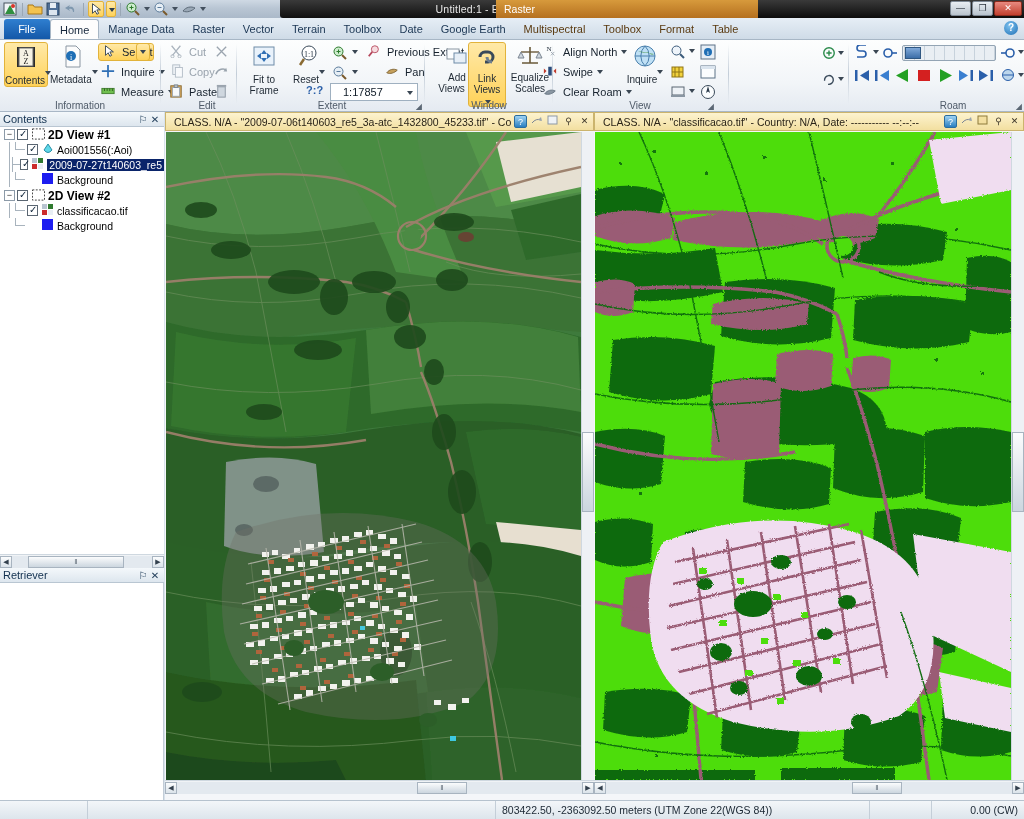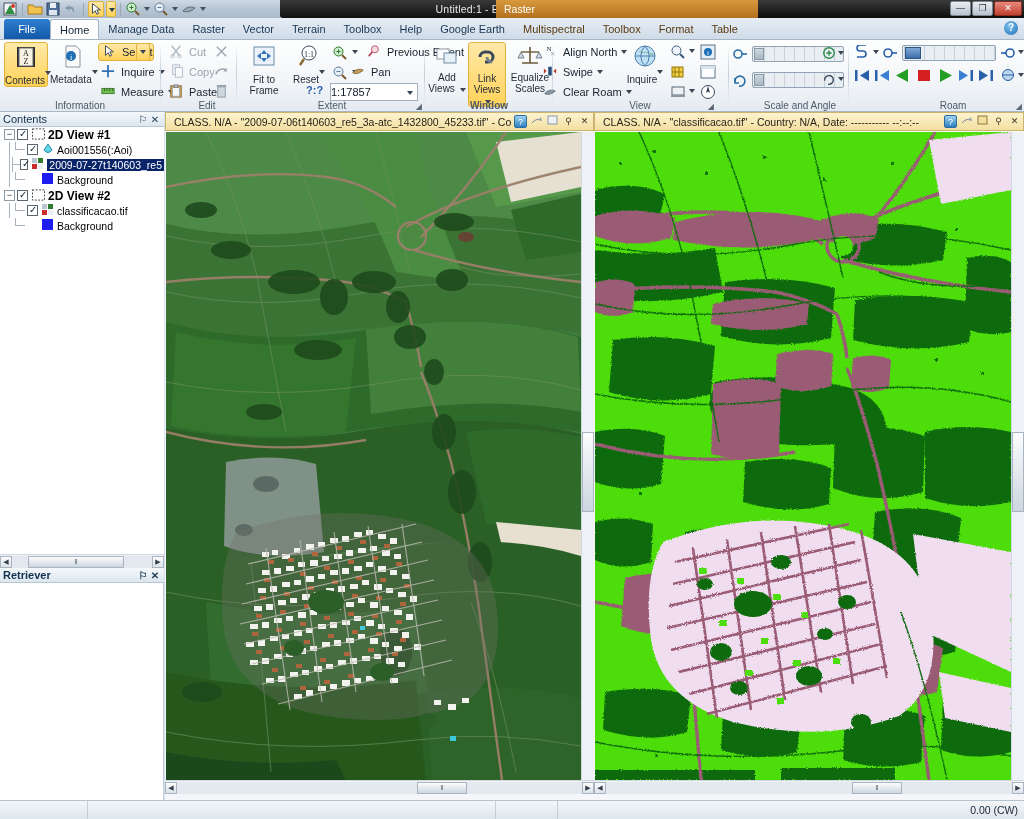--- a/index.html
+++ b/index.html
@@ -90,21 +90,21 @@
   .smbtn{
     position:absolute; height:18px; display:flex; align-items:center; gap:4px;
     font-size:11px; color:#17222e; padding:0 3px; white-space:nowrap;
   }
   .smbtn.sel{ background:linear-gradient(to bottom,#ffe9a8,#ffd259); border:1px solid #e2b33b; border-radius:3px;}
   .smbtn.dis{ color:#9aa4ae; }
   .caret{ width:0;height:0;border-left:3px solid transparent;border-right:3px solid transparent;border-top:4px solid #3a4653;}
   .icon16{ width:16px;height:16px;display:inline-block;position:relative;flex:0 0 16px;}
   .scalebox{
     position:absolute; width:88px;height:18px;border:1px solid #9fb0c0;background:#fff;
-    font-size:11px; line-height:16px; padding-left:0; color:#0e1a26;
+    font-size:11px; line-height:16px; padding-left:12px; color:#0e1a26;
   }
   .slider{
     position:absolute; height:16px; border:1px solid #93a4b4; border-radius:2px;
     background:repeating-linear-gradient(to right,#e9eef3 0 1px,#c7d2dc 1px 2px,#e9eef3 2px 10px);
   }
   .slider .thumb{ position:absolute; left:2px; top:1px; width:16px;height:12px;
     background:linear-gradient(to bottom,#7fa8d8,#3c6ea8); border:1px solid #2f5782;}
   .roamgrp .pbtn{ position:absolute; width:18px; height:17px; }
 
   
@@ -254,21 +254,21 @@
   </div>
 
   <div class="tabstrip">
     <div class="filetab">File</div>
     <div class="tab active">Home</div>
     <div class="tab">Manage Data</div>
     <div class="tab">Raster</div>
     <div class="tab">Vector</div>
     <div class="tab">Terrain</div>
     <div class="tab">Toolbox</div>
-    <div class="tab">Help</div>
+    <div class="tab">Date</div>
     <div class="tab">Google Earth</div>
     <div class="tab ctx">Multispectral</div>
     <div class="tab ctx">Toolbox</div>
     <div class="tab ctx">Format</div>
     <div class="tab ctx">Table</div>
     <div class="helpq">?</div>
   </div>
 
   <div class="ribbon">
 
@@ -423,40 +423,40 @@
       <span class="caret" style="position:absolute;left:112px;top:30px;"></span>
       <div class="smbtn" style="left:124px;top:3px;">
         <span class="icon16">
           <svg width="14" height="14" viewBox="0 0 16 16">
               <circle cx="9" cy="6" r="4" fill="#f6dce0" stroke="#b5465a"></circle>
               <path d="M6 9 L2 14" stroke="#b5465a" stroke-width="2"></path>
             </svg>
         </span>
         <span>Previous Extent</span>
       </div>
-      <div class="smbtn" style="left:108px;top:23px;">
+      <div class="smbtn" style="left:142px;top:23px;">
         <span class="icon16">
           <svg width="14" height="14" viewBox="0 0 16 16">
               <path d="M2 10 C5 6 10 5 14 7 C11 10 6 12 2 10 Z" fill="#c5a05c" stroke="#7c6030"></path>
             </svg>
         </span>
         <span>Pan</span>
       </div>
       <span style="position:absolute;left:66px;top:44px;font-size:11px;color:#2a5fa8;font-weight:bold;">?:?</span>
       <div class="scalebox" style="left:90px;top:43px;">
         <span>1:17857</span>
         <span class="caret" style="position:absolute;right:4px;top:7px;"></span>
       </div>
       <div class="gname" style="left:0;width:184px;">Extent</div>
       <span style="position:absolute;right:2px;bottom:1px;font-size:8px;color:#5b6774;">◢</span>
       <div class="sep" style="left:184px;"></div>
     </div>
 
     <div class="rgroup" style="left:426px;width:112px;">
-      <div class="bigbtn" style="left:2px;width:38px;">
+      <div class="bigbtn" style="left:12px;width:38px;">
         <span class="ic">
           <svg width="26" height="24" viewBox="0 0 26 24">
               <rect x="3" y="5" width="12" height="10" fill="#fbfdfe" stroke="#8a96a2"></rect>
               <rect x="10" y="9" width="12" height="10" fill="#e7eff7" stroke="#6f8ca8"></rect>
             </svg>
         </span>
         <span>Add</span><br>
         <span>Views</span>
         <span class="caret" style="display:inline-block;margin-left:2px;"></span>
       </div>
@@ -476,21 +476,21 @@
           <svg width="26" height="24" viewBox="0 0 26 24">
               <path d="M13 3 v16 M5 19 h16" stroke="#6a5a3a" stroke-width="1.6"></path>
               <path d="M4 8 h18" stroke="#6a5a3a" stroke-width="1.4"></path>
               <path d="M4 8 L1 14 h6 Z" fill="#cfd7df" stroke="#7a8490"></path>
               <path d="M22 8 L19 14 h6 Z" fill="#cfd7df" stroke="#7a8490"></path>
             </svg>
         </span>
         <span>Equalize</span><br>
         <span>Scales</span>
       </div>
-      <div class="gname" style="left:0;width:126px;font-weight:bold;">Window</div>
+      <div class="gname" style="left:0;width:126px;">Window</div>
       <div class="sep" style="left:126px;"></div>
     </div>
 
     <div class="rgroup" style="left:554px;width:164px;">
       <div class="smbtn" style="left:-14px;top:3px;">
         <span class="icon16">
           <svg width="14" height="14" viewBox="0 0 16 16">
               <text x="4" y="8" font-size="8" fill="#1d2a38" font-family="Liberation Serif, serif">N</text>
               <path d="M9 9 L13 13 M9 13 L13 9" stroke="#9aa4ae"></path>
             </svg>
@@ -566,41 +566,20 @@
         <svg width="16" height="16" viewBox="0 0 16 16">
             <circle cx="8" cy="8" r="6.5" fill="#fbfdfe" stroke="#3a4a5a"></circle>
             <path d="M8 2 L10 9 L8 7.5 L6 9 Z" fill="#2a3a4a"></path>
           </svg>
       </span>
       <div class="gname" style="left:0;width:172px;">View</div>
       <span style="position:absolute;right:4px;bottom:1px;font-size:8px;color:#5b6774;">◢</span>
       <div class="sep" style="left:174px;"></div>
     </div>
 
-    <div class="rgroup" style="left:730px;width:116px;">
-      <span style="position:absolute;left:2px;top:6px;">
-        <svg width="16" height="16" viewBox="0 0 16 16">
-            <circle cx="6" cy="8" r="4" fill="none" stroke="#2a6fa8" stroke-width="1.6"></circle>
-            <path d="M10 8 h5" stroke="#2a6fa8" stroke-width="1.6"></path>
-          </svg>
-      </span>
-      <div class="slider" style="left:22px;top:6px;width:92px;">
-        <div class="thumb" style="left:1px;width:10px;background:linear-gradient(to bottom,#cfd8e1,#a9b6c2);border-color:#8b98a4;"></div>
-      </div>
-      <span style="position:absolute;left:2px;top:32px;">
-        <svg width="16" height="16" viewBox="0 0 16 16">
-            <path d="M3 10 a5 5 0 1 1 4 4" fill="none" stroke="#2a6fa8" stroke-width="1.6"></path>
-            <path d="M3 6 L3 11 L7 11" fill="none" stroke="#2a6fa8" stroke-width="1.6"></path>
-          </svg>
-      </span>
-      <div class="slider" style="left:22px;top:32px;width:92px;">
-        <div class="thumb" style="left:1px;width:10px;background:linear-gradient(to bottom,#cfd8e1,#a9b6c2);border-color:#8b98a4;"></div>
-      </div>
-      <div class="gname" style="left:0;width:140px;">Scale and Angle</div>
-    </div>
     <div class="rgroup" style="left:822px;width:28px;">
       <span style="position:absolute;left:0;top:6px;">
         <svg width="14" height="14" viewBox="0 0 16 16">
             <circle cx="8" cy="8" r="6" fill="none" stroke="#2a8a4a" stroke-width="1.6"></circle>
             <path d="M5 8h6M8 5v6" stroke="#2a8a4a" stroke-width="1.6"></path>
           </svg>
       </span>
       <span class="caret" style="position:absolute;left:16px;top:11px;"></span>
       <span style="position:absolute;left:0;top:32px;">
         <svg width="14" height="14" viewBox="0 0 16 16">
@@ -800,21 +779,21 @@
     </div>
 
     <div class="hscroll" style="top:442px;">
       <span class="arw">◀</span>
       <span class="track">
         <span class="thumb">‖</span>
       </span>
       <span class="arw">▶</span>
     </div>
 
-    <div class="panel-title" style="position:absolute;top:456px;width:164px;font-weight:bold;">
+    <div class="panel-title" style="position:absolute;top:456px;width:164px;">
       <span class="lbl">Retriever</span>
       <span class="ptbtn">⚐</span>
       <span class="ptbtn">✕</span>
     </div>
     <div style="position:absolute;top:471px;left:0;width:164px;height:322px;background:#fff;border-right:1px solid #c2ccd6;"></div>
 
   </div>
 
   <div class="viewwin" style="left:165px;width:429px;">
     <div class="viewbar">
@@ -1309,17 +1288,18 @@
       <span class="track">
         <span class="thumb" style="left:246px;">‖</span>
       </span>
       <span class="arw">▶</span>
     </div>
   </div>
 
   <div class="statusbar">
     <div class="scell" style="width:88px;"></div>
     <div class="scell" style="width:408px;"></div>
+    <div class="scell" style="width:374px;">803422.50, -2363092.50 meters (UTM Zone 22(WGS 84))</div>
     <div class="scell" style="width:62px;"></div>
     <div class="scell" style="flex:1;justify-content:flex-end;border-right:none;">0.00 (CW)</div>
   </div>
 
 </div>
 
 </body></html>

